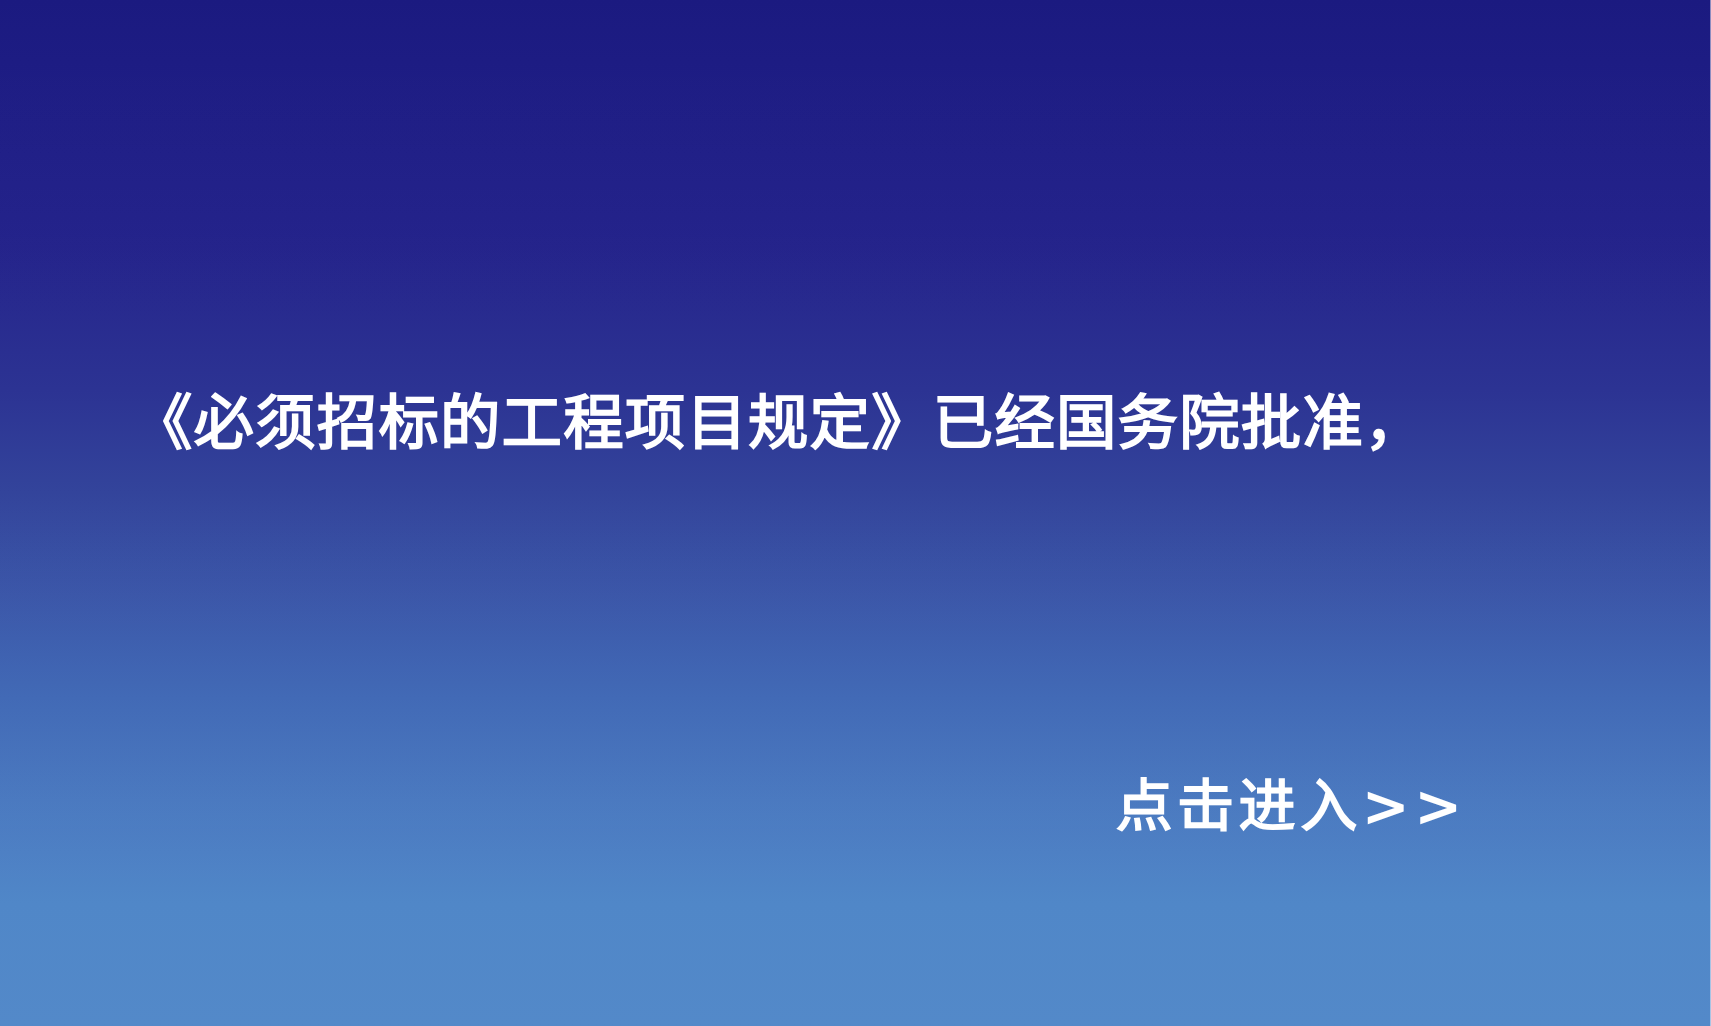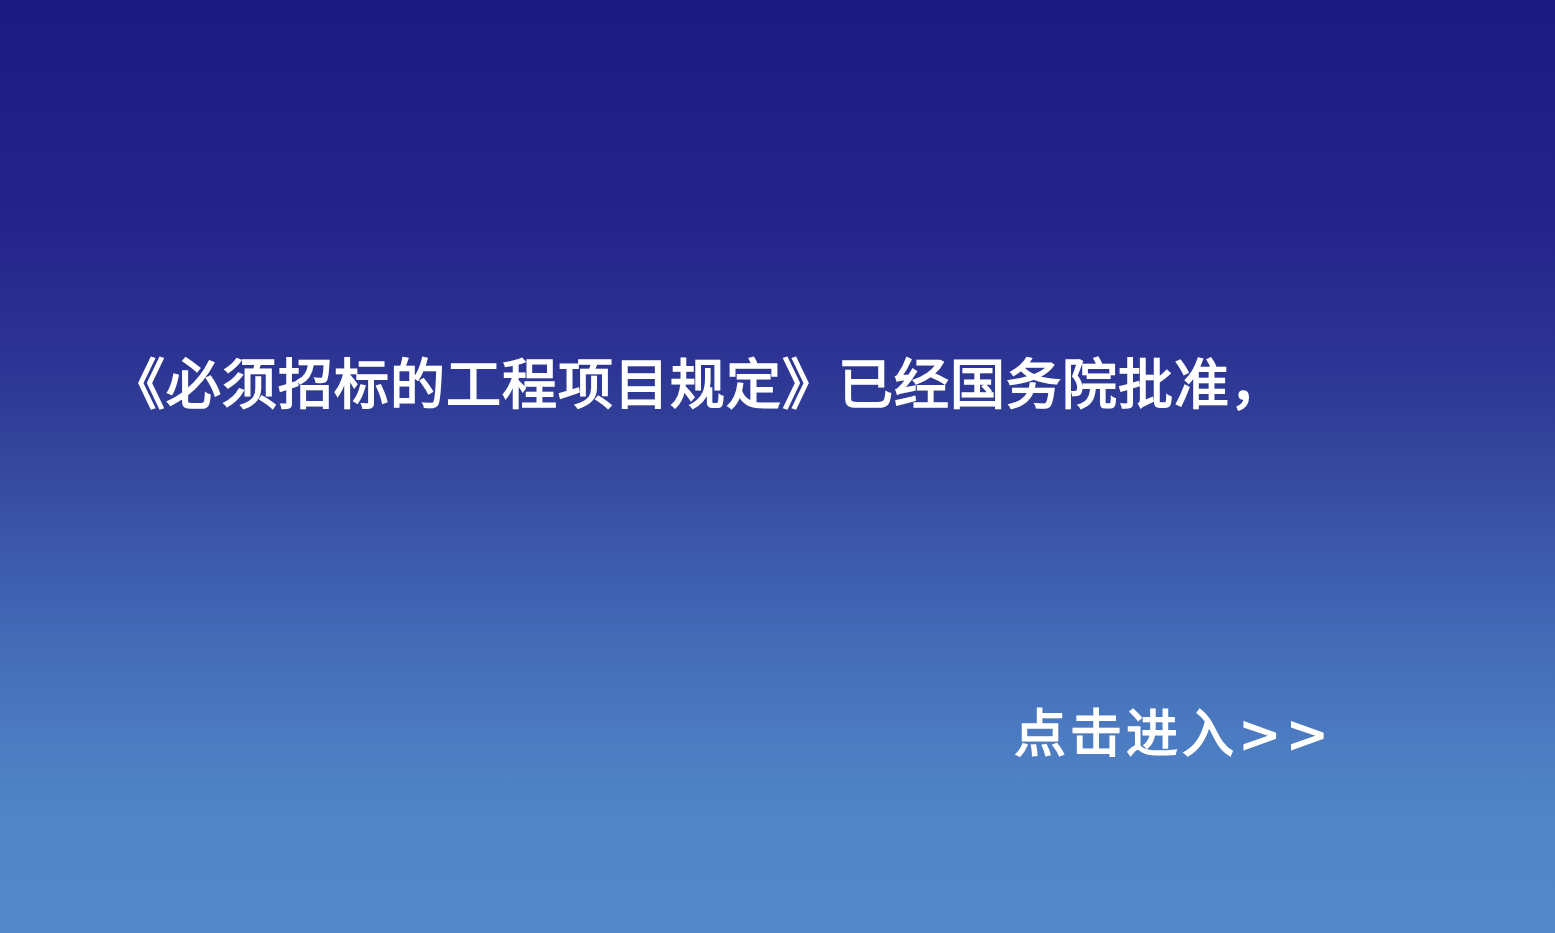--- a/index.html
+++ b/index.html
@@ -48,21 +48,21 @@
       to bottom,
       rgba(255,255,255,0.000) 0%,
       rgba(255,255,255,0.010) 40%,
       rgba(255,255,255,0.000) 100%
     );
   }
 
   
   .announcement {
     position: absolute;
-    left: 86px;
+    left: 96px;
     top: 324px;
     width: 1380px;
     z-index: 2;
   }
 
   .announcement-line {
     color: #ffffff;
     font-family: "DejaVu Sans", "Liberation Sans", sans-serif;
     font-weight: bold;
     font-size: 55px;

